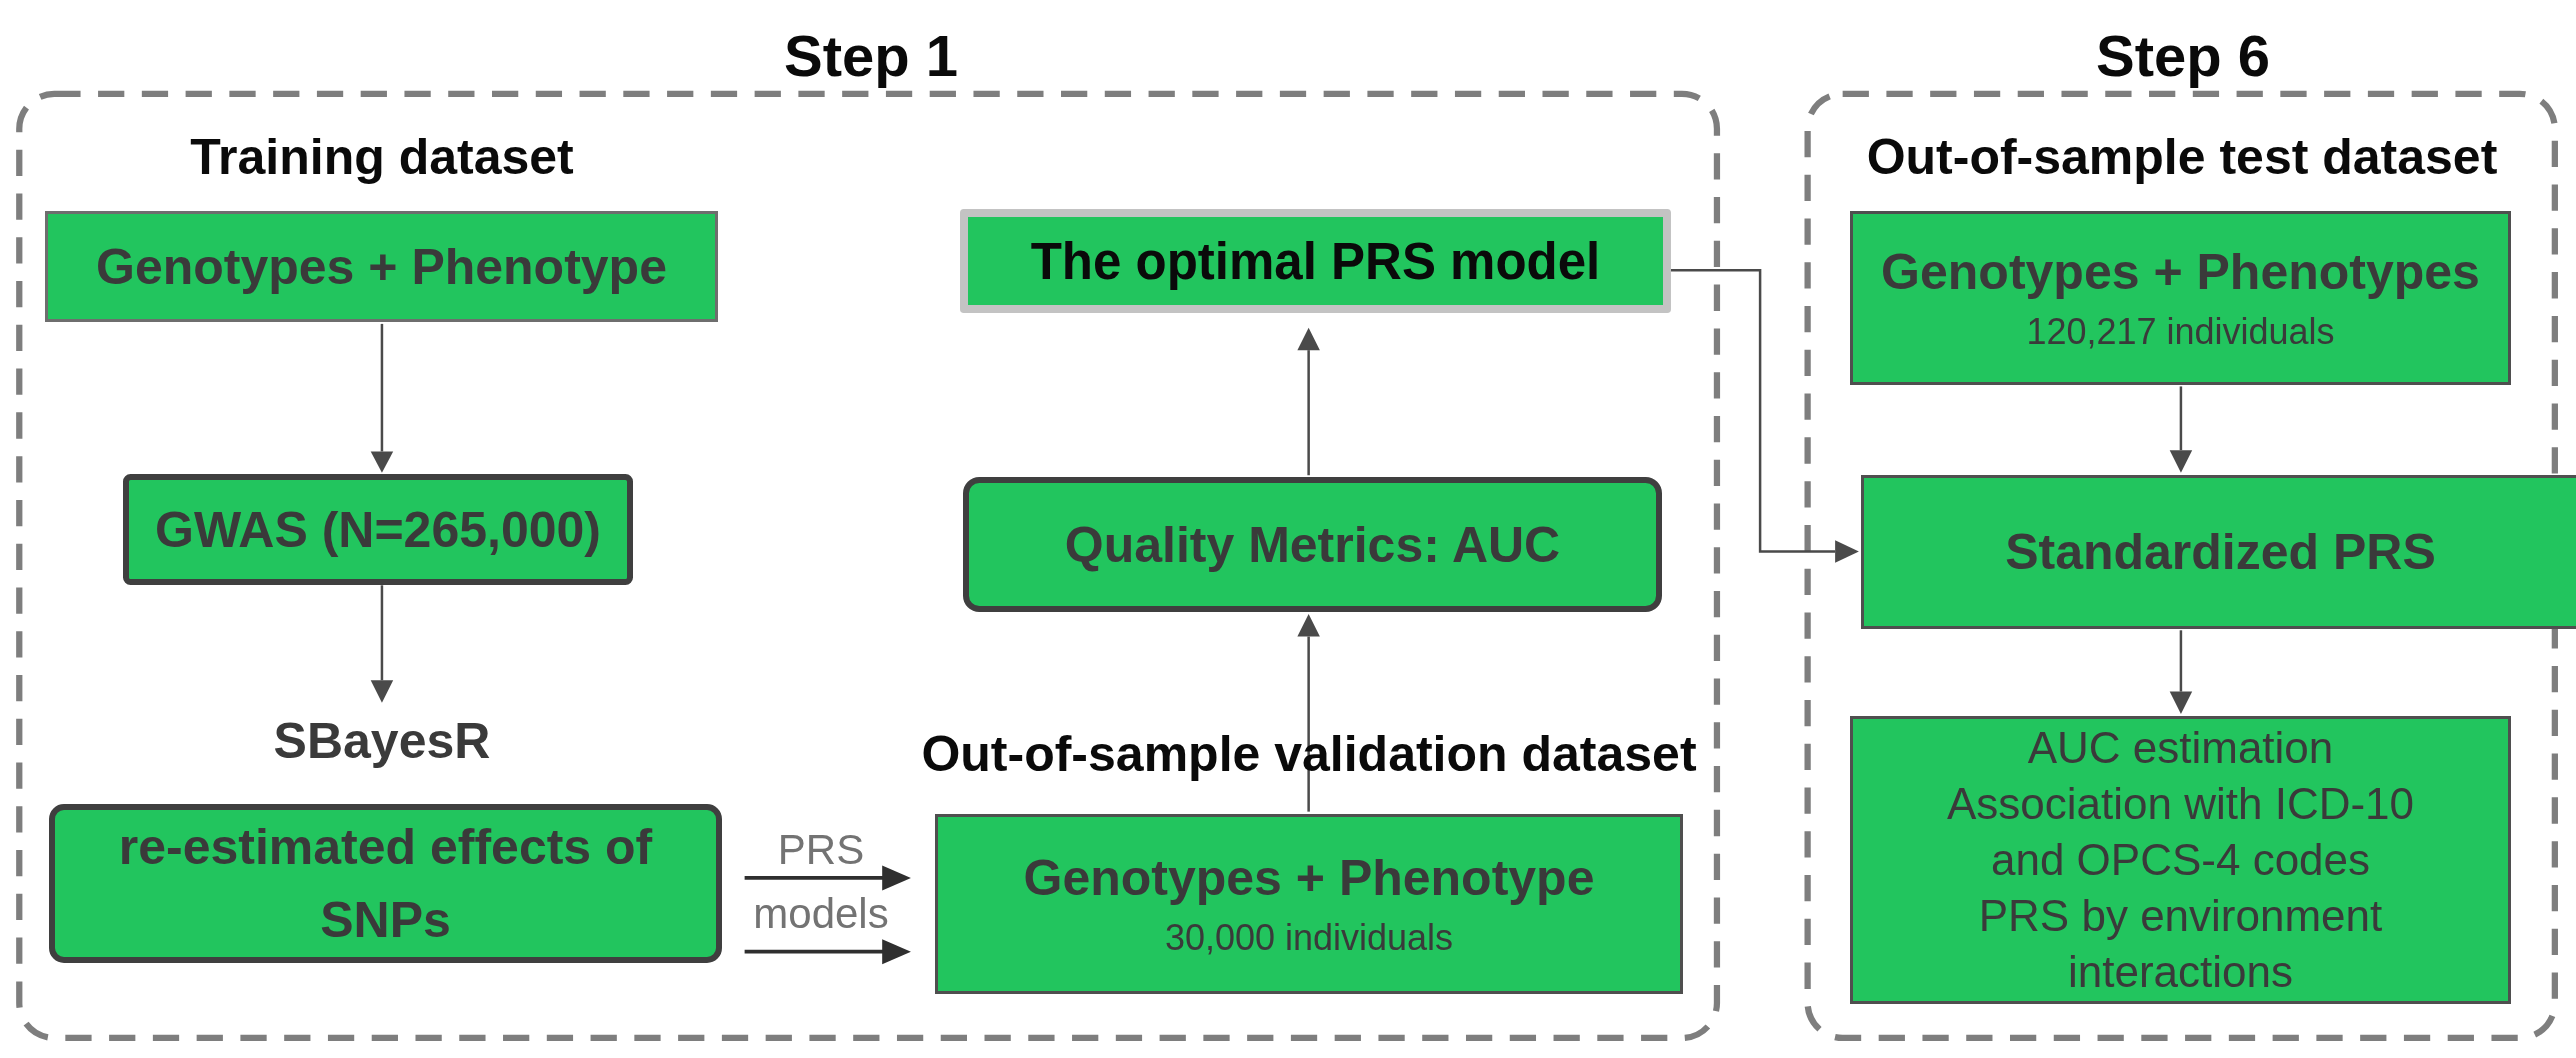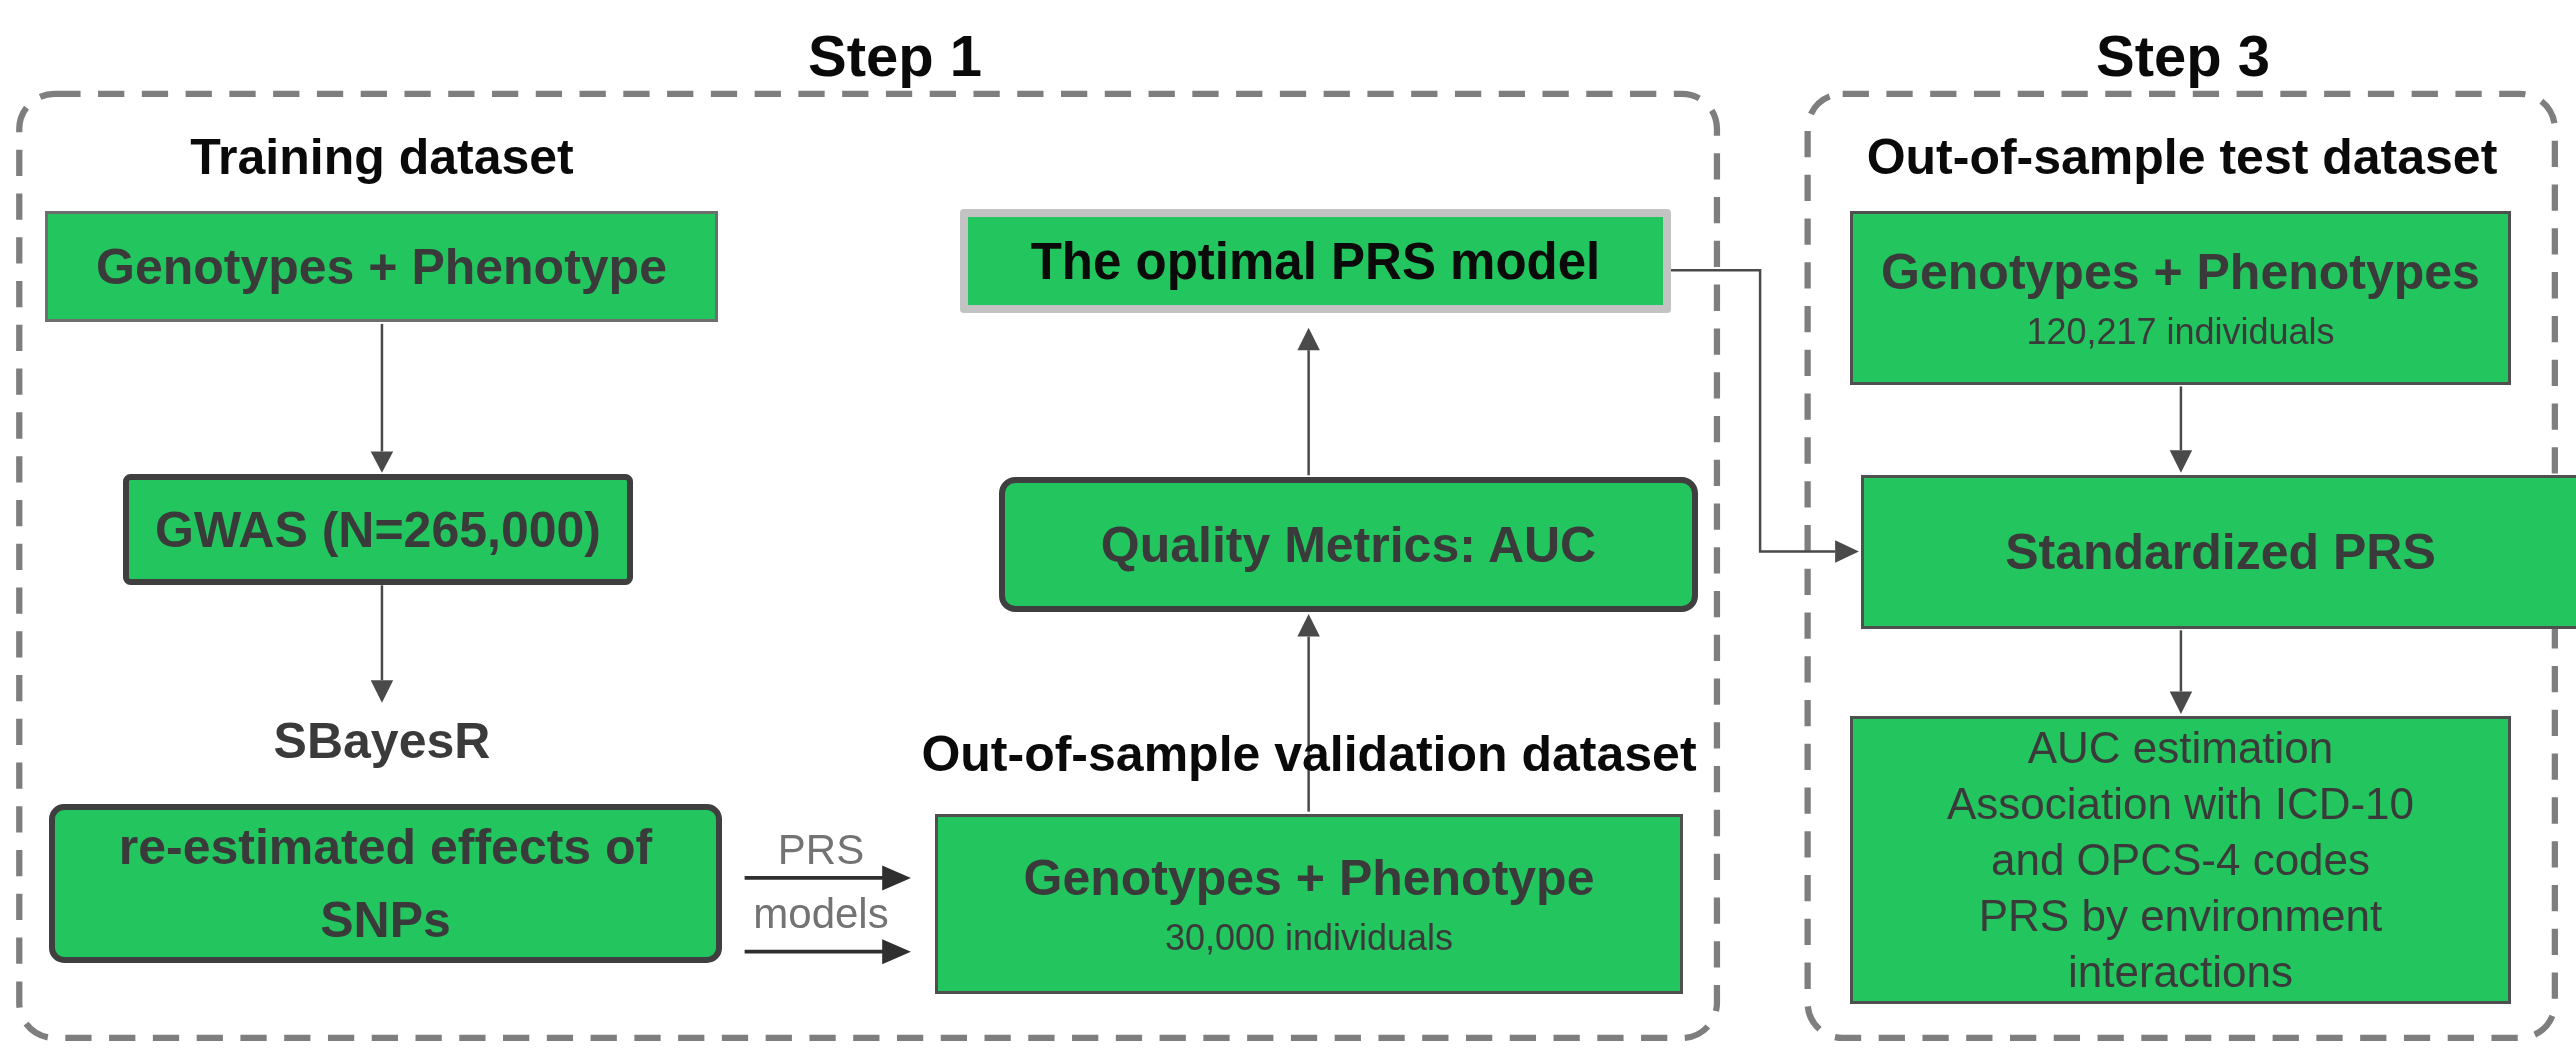--- a/index.html
+++ b/index.html
@@ -34,21 +34,21 @@
   .section-title{font-size:50px;}
   .plain{font-weight:400;color:#737373;font-size:42px;}
   .box{
     position:absolute;box-sizing:border-box;background:#22c55e;
     display:flex;flex-direction:column;align-items:center;justify-content:center;
     text-align:center;color:var(--text_gray);font-weight:700;font-size:50px;
   }
   .box .sub{font-weight:400;font-size:36px;margin-top:10px;}
   .border-thin{border:3.8px solid var(--border_thin);}
   .border-dark{border:6.3px solid var(--border_dark);border-radius:7.5px;}
-  .border-dark.rounded{border-radius:16.3px;margin-left:36px;}
+  .border-dark.rounded{border-radius:16.3px;}
   .border-light{border:8.8px solid var(--border_light);border-radius:3.8px;color:var(--text_black);}
   .multiline{font-weight:400;font-size:44px;line-height:56px;}
   .twoline{line-height:73px;}
 </style>
 </head>
 <body>
 
 <div class="canvas">
 
   <svg class="layer" viewBox="0 0 4118 1692">
@@ -94,22 +94,22 @@
       <line class="arrow-shaft" x1="3487" y1="618" x2="3487" y2="720"></line>
       <polygon class="arrow-head" points="3487,756 3469,720 3505,720"></polygon>
     </g>
 
     <g>
       <line class="arrow-shaft" x1="3487" y1="1008" x2="3487" y2="1106"></line>
       <polygon class="arrow-head" points="3487,1142 3469,1106 3505,1106"></polygon>
     </g>
   </svg>
 
-  <div class="lbl step-title" style="left:676px;top:21px;width:438px;height:69px;">Step 1</div>
-  <div class="lbl step-title" style="left:1964px;top:21px;width:438px;height:69px;">Step 3</div>
+  <div class="lbl step-title" style="left:652px;top:21px;width:438px;height:69px;">Step 1</div>
+  <div class="lbl step-title" style="left:1964px;top:21px;width:438px;height:69px;">Step 6</div>
 
   <div class="lbl section-title" style="left:69px;top:125px;width:626px;height:63px;">Training dataset</div>
 
   <div class="box border-thin" style="left:45px;top:211px;width:673px;height:111px;border-width:3.1px;border-color:#6e6e6e;">
     <div>Genotypes + Phenotype</div>
   </div>
 
   <div class="box border-dark" style="left:123px;top:474px;width:510px;height:111px;">
     <div>GWAS (N=265,000)</div>
   </div>

